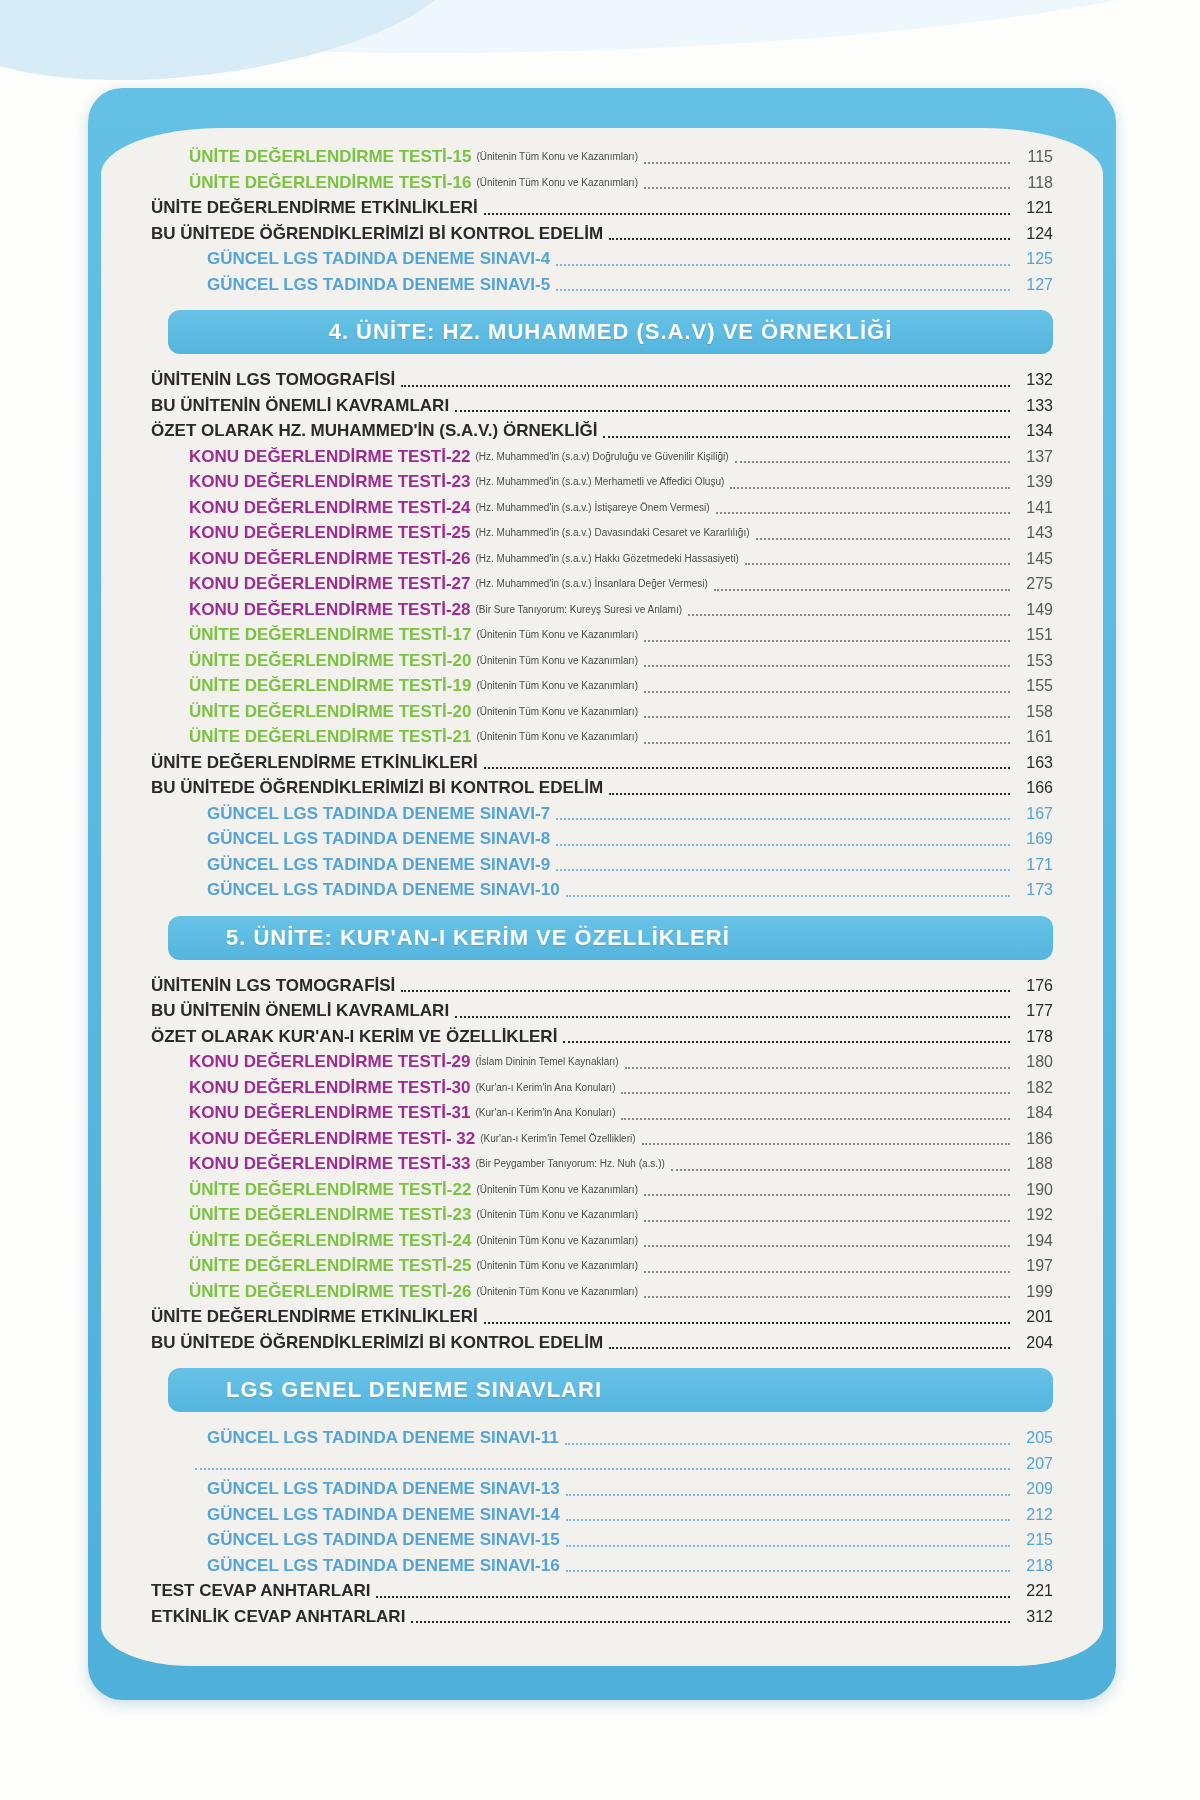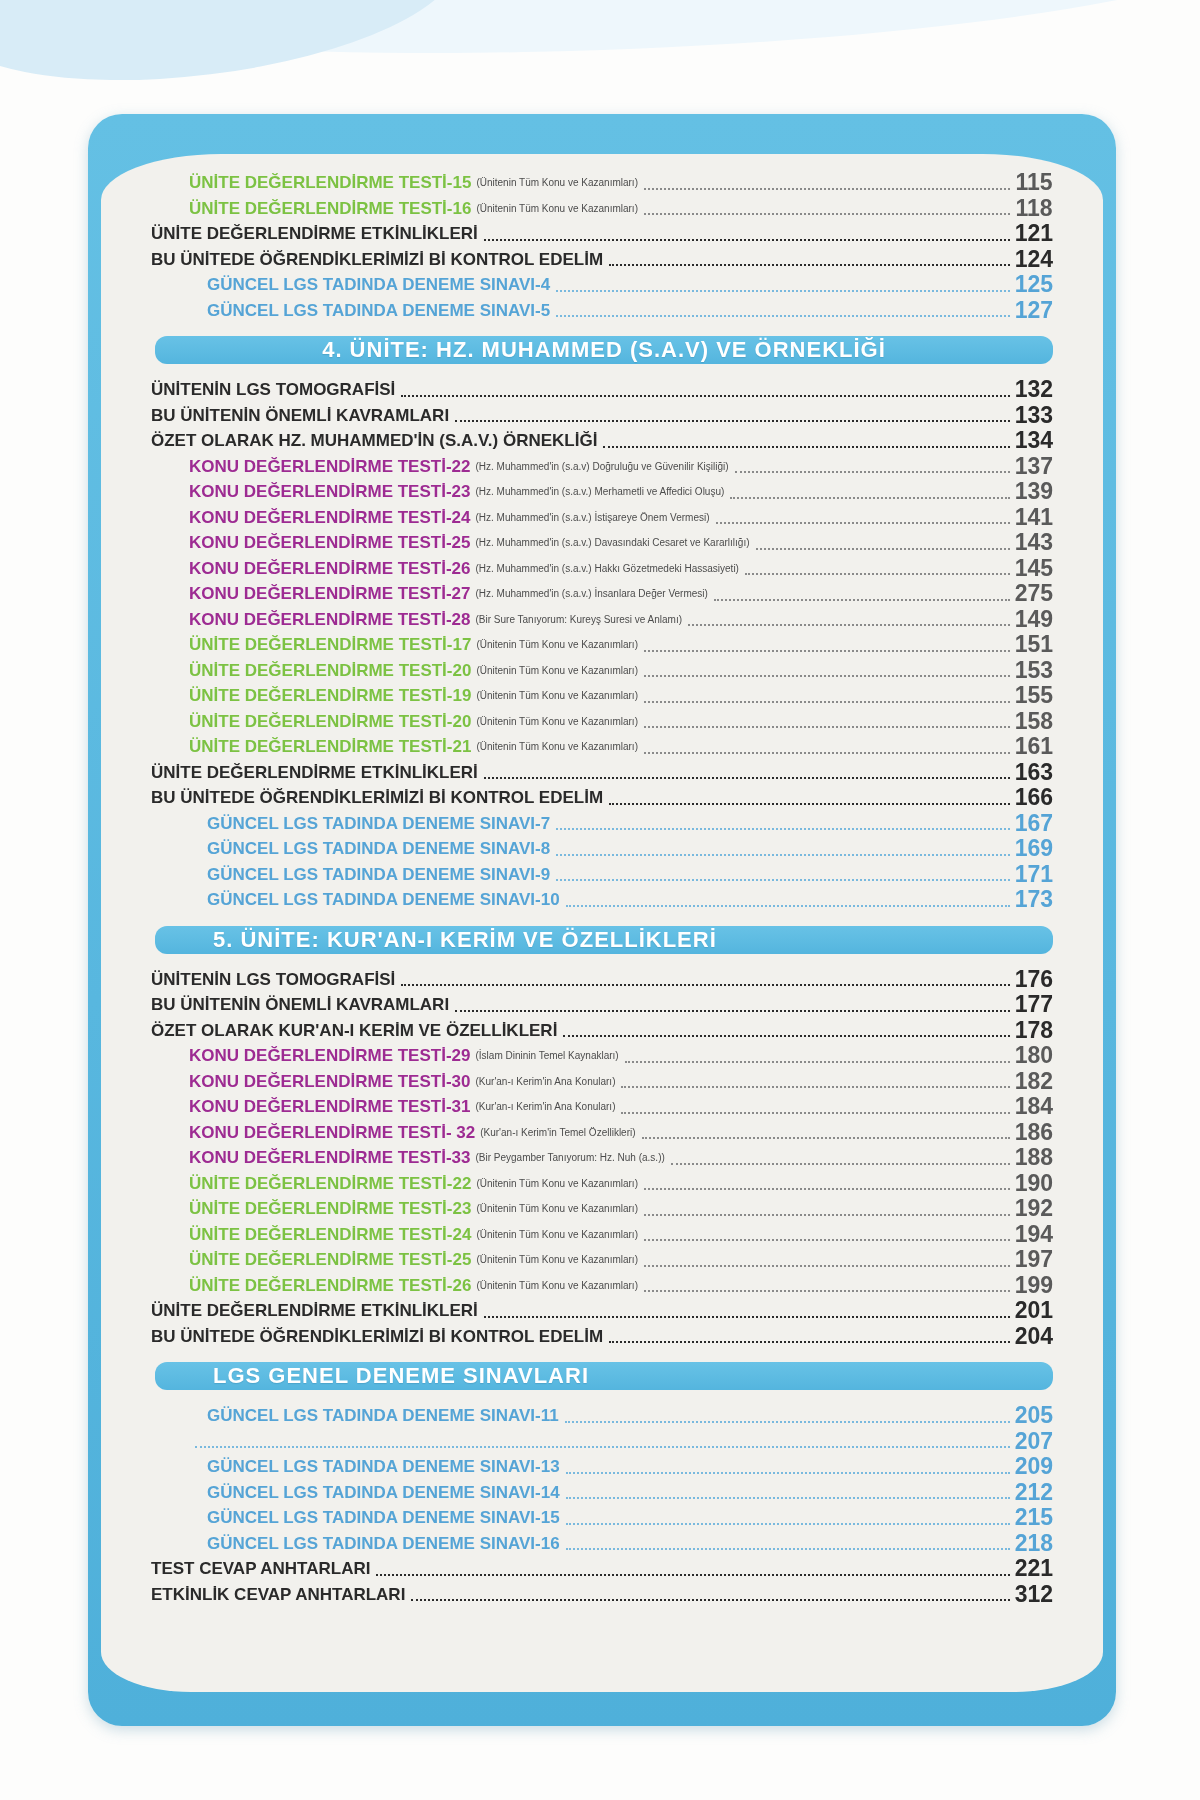--- a/index.html
+++ b/index.html
@@ -10,21 +10,21 @@
   }
   .wisp{
     position:absolute;top:-95px;left:-60px;width:520px;height:170px;
     background:#d8ecf7;border-radius:50%;transform:rotate(-7deg);
   }
   .wisp2{
     position:absolute;top:-120px;left:-60px;width:1320px;height:170px;
     background:#eef7fc;border-radius:50%;transform:rotate(-2deg);
   }
   .card{
-    position:absolute;left:88px;top:114px;width:1028px;height:1612px;
+    position:absolute;left:88px;top:88px;width:1028px;height:1612px;
     border-radius:34px;
     background:linear-gradient(180deg,#64c0e4 0%,#58b7df 55%,#4fb0da 100%);
     box-shadow:0 4px 14px rgba(110,160,185,.35);
   }
   .paper{
     position:absolute;left:13px;right:13px;top:40px;bottom:34px;
     background:#f2f1ed;
     border-radius:120px 120px 90px 90px / 46px 46px 40px 40px;
   }
   .content{
@@ -32,31 +32,31 @@
   }
   .row{
     display:flex;align-items:flex-end;
     line-height:25.5px;height:25.5px;
     font-size:17px;font-weight:bold;color:#2a2a2a;
     white-space:nowrap;
   }
   .row .t{flex:0 0 auto;}
   .row .d{flex:0 0 auto;font-weight:400;color:#4c4c4c;font-size:10px;padding-left:5px;}
   .row .dots{flex:1 1 auto;border-bottom:2px dotted #8a8a8a;margin:0 5px 6px 6px;min-width:16px;}
-  .row .pg{flex:0 0 auto;min-width:38px;text-align:center;font-size:23px;font-weight:bold;color:#5a5a5a;}
+  .row .pg{flex:0 0 auto;min-width:38px;text-align:right;font-size:16px;font-weight:normal;color:#5a5a5a;}
   .row.level1{padding-left:38px;}
   .row.c-plain .dots{border-bottom-color:#2a2a2a;}
   .row.c-plain .pg{color:#2a2a2a;}
   .row.c-green .t{color:#7cc243;}
   .row.c-purple .t{color:#9d2b92;}
   .row.c-blue .t{color:#55a4d6;margin-left:18px;}
   .row.c-blue .dots{border-bottom-color:#79b9de;}
   .row.c-blue .pg{color:#55a4d6;}
   .header-bar{
-    height:28px;margin:13px 0 13px 4px;
+    height:44px;margin:13px 0 13px 17px;
     background:linear-gradient(180deg,#68c2e6,#54b5de);
     border-radius:12px;
     color:#ffffff;font-size:22px;font-weight:bold;letter-spacing:1px;
     display:flex;align-items:center;justify-content:center;
     text-shadow:0 1px 1px rgba(0,60,90,.15);
   }
   .header-bar.align-left{justify-content:flex-start;padding-left:58px;}
 </style>
 </head>
 <body>

